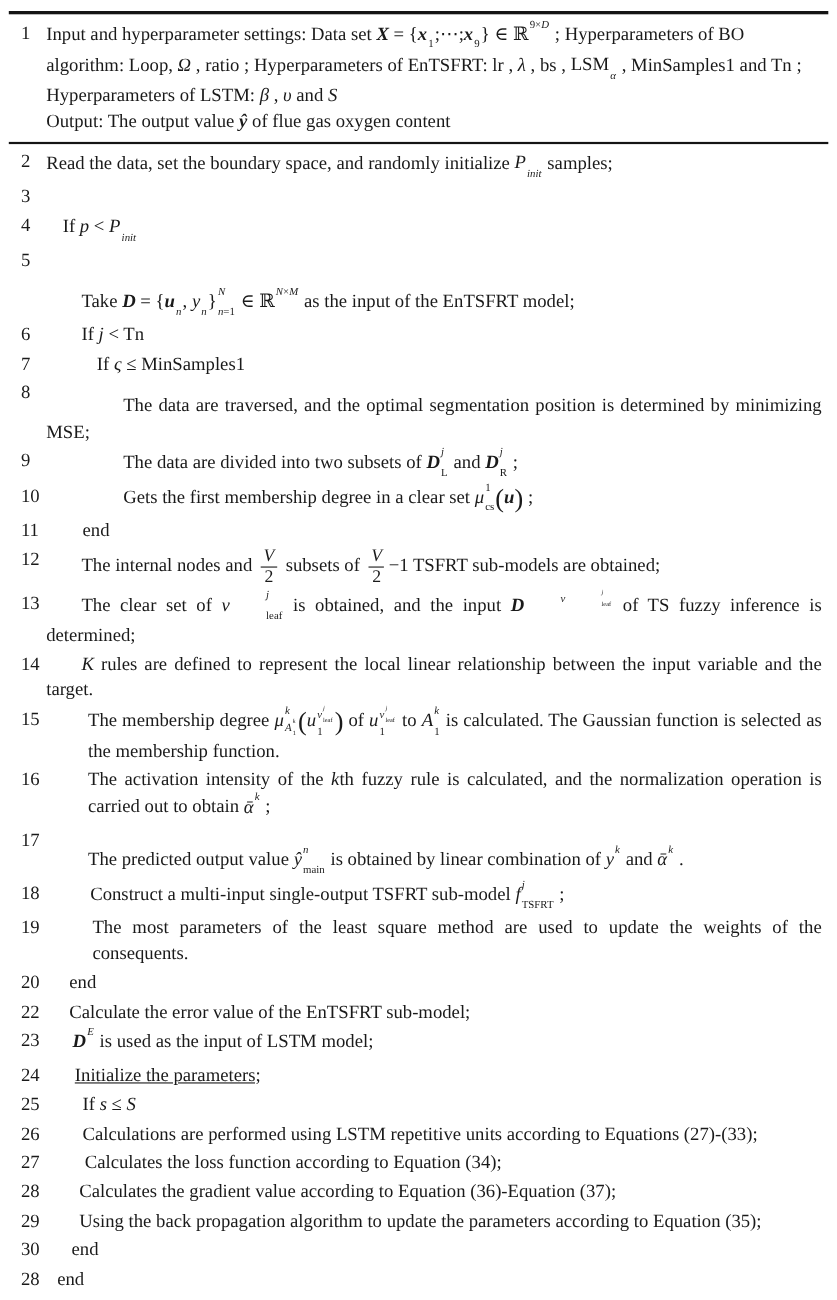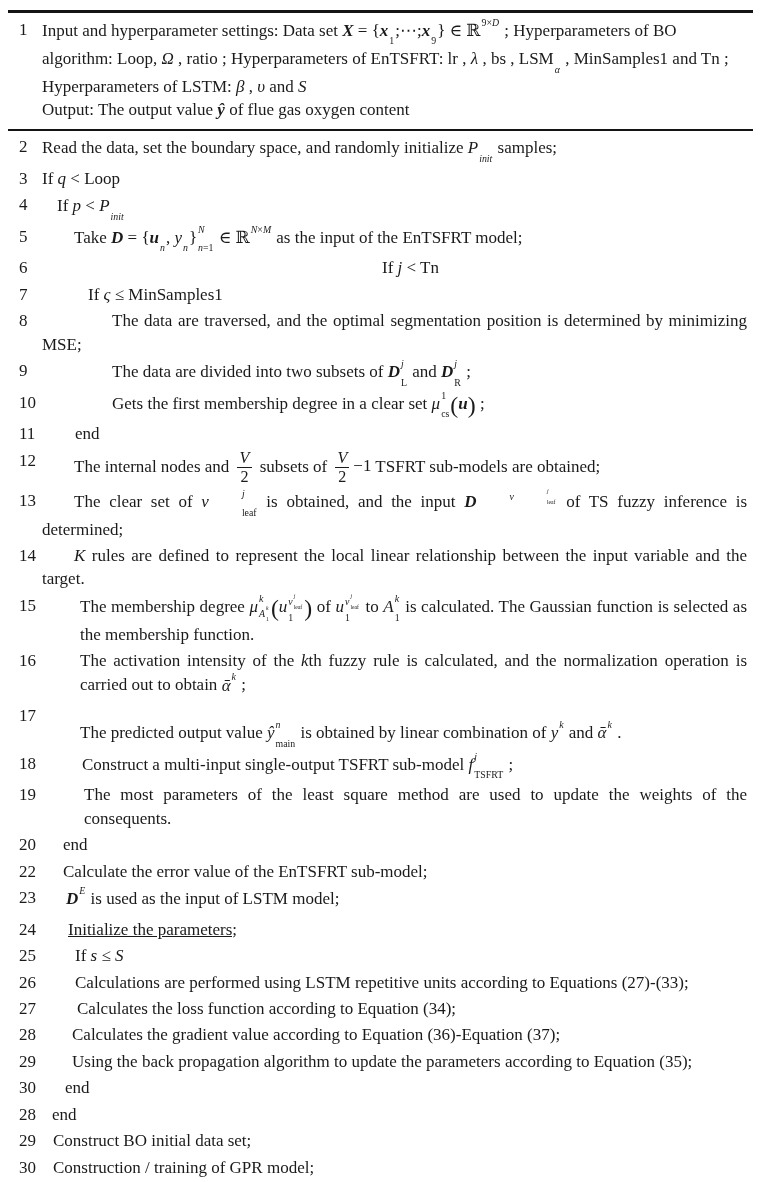--- a/index.html
+++ b/index.html
@@ -68,34 +68,33 @@
         <span class="num">2</span>
         <div class="body" style="padding-left: 0px; text-indent: 0px;"><span class="txt">Read the data, set the boundary space, and randomly initialize </span><span class="math"><span><span class="mi">P</span><span class="scr">
                 <span class="ssup"></span>
                 <span class="ssub">
                   <span class="mi">init</span>
                 </span>
               </span></span></span><span class="txt"> samples;</span></div>
       </div>
       <div class="row">
         <span class="num">3</span>
-        <div class="body" style="padding-left: 0px; text-indent: 0px;"><span class="txt">If </span><span class="math"><span class="mi">q</span><span><span class="mn"> &lt; </span></span><span><span class="mn">Loop</span></span></span></div>
       </div>
       <div class="row">
         <span class="num">4</span>
         <div class="body" style="padding-left: 15px; text-indent: 0px;"><span class="txt">If </span><span class="math"><span class="mi">p</span><span><span class="mn"> &lt; </span></span><span><span class="mi">P</span><span class="scr">
                 <span class="ssup"></span>
                 <span class="ssub">
                   <span class="mi">init</span>
                 </span>
               </span></span></span></div>
       </div>
       <div class="row">
         <span class="num">5</span>
-        <div class="body" style="padding-left: 32px; text-indent: 0px;"><span class="txt">Take </span><span class="math"><span><span class="mi mb">D</span></span><span><span class="mn"> = {</span></span><span><span class="mi mb">u</span><span class="scr">
+        <div class="body" style="padding-left: 32px; text-indent: 0px; margin-top: 36px;"><span class="txt">Take </span><span class="math"><span><span class="mi mb">D</span></span><span><span class="mn"> = {</span></span><span><span class="mi mb">u</span><span class="scr">
                 <span class="ssup"></span>
                 <span class="ssub">
                   <span class="mi">n</span>
                 </span>
               </span></span><span><span class="mn">, </span></span><span><span class="mi">y</span><span class="scr">
                 <span class="ssup"></span>
                 <span class="ssub">
                   <span class="mi">n</span>
                 </span>
               </span></span><span><span class="mn">}</span><span class="scr">
@@ -110,29 +109,29 @@
                 <span class="ssup">
                   <span class="mi">N</span>
                   <span><span class="mn">×</span></span>
                   <span class="mi">M</span>
                 </span>
                 <span class="ssub"></span>
               </span></span></span><span class="txt"> as the input of the EnTSFRT model;</span></div>
       </div>
       <div class="row">
         <span class="num">6</span>
-        <div class="body" style="padding-left: 32px; text-indent: 0px; text-align: center;"><span class="txt">If </span><span class="math"><span class="mi">j</span><span><span class="mn"> &lt; </span></span><span><span class="mn">Tn</span></span></span></div>
+        <div class="body" style="padding-left: 32px; text-indent: 0px;"><span class="txt">If </span><span class="math"><span class="mi">j</span><span><span class="mn"> &lt; </span></span><span><span class="mn">Tn</span></span></span></div>
       </div>
       <div class="row">
         <span class="num">7</span>
         <div class="body" style="padding-left: 46px; text-indent: 0px;"><span class="txt">If </span><span class="math"><span class="mi">ς</span><span><span class="mn"> ≤ </span></span><span><span class="mn">MinSamples1</span></span></span></div>
       </div>
       <div class="row">
         <span class="num">8</span>
-        <div class="body just" style="padding-left: 0px; text-indent: 70px;"><span class="txt">The data are traversed, and the optimal segmentation position is determined by minimizing MSE;</span></div>
+        <div class="body just" style="padding-left: 0px; text-indent: 70px; margin-top: 12px;"><span class="txt">The data are traversed, and the optimal segmentation position is determined by minimizing MSE;</span></div>
       </div>
       <div class="row">
         <span class="num">9</span>
         <div class="body" style="padding-left: 70px; text-indent: 0px;"><span class="txt">The data are divided into two subsets of </span><span class="math"><span><span class="mi mb">D</span><span class="scr">
                 <span class="ssup">
                   <span class="mi">j</span>
                 </span>
                 <span class="ssub">
                   <span><span class="mn">L</span></span>
                 </span>

